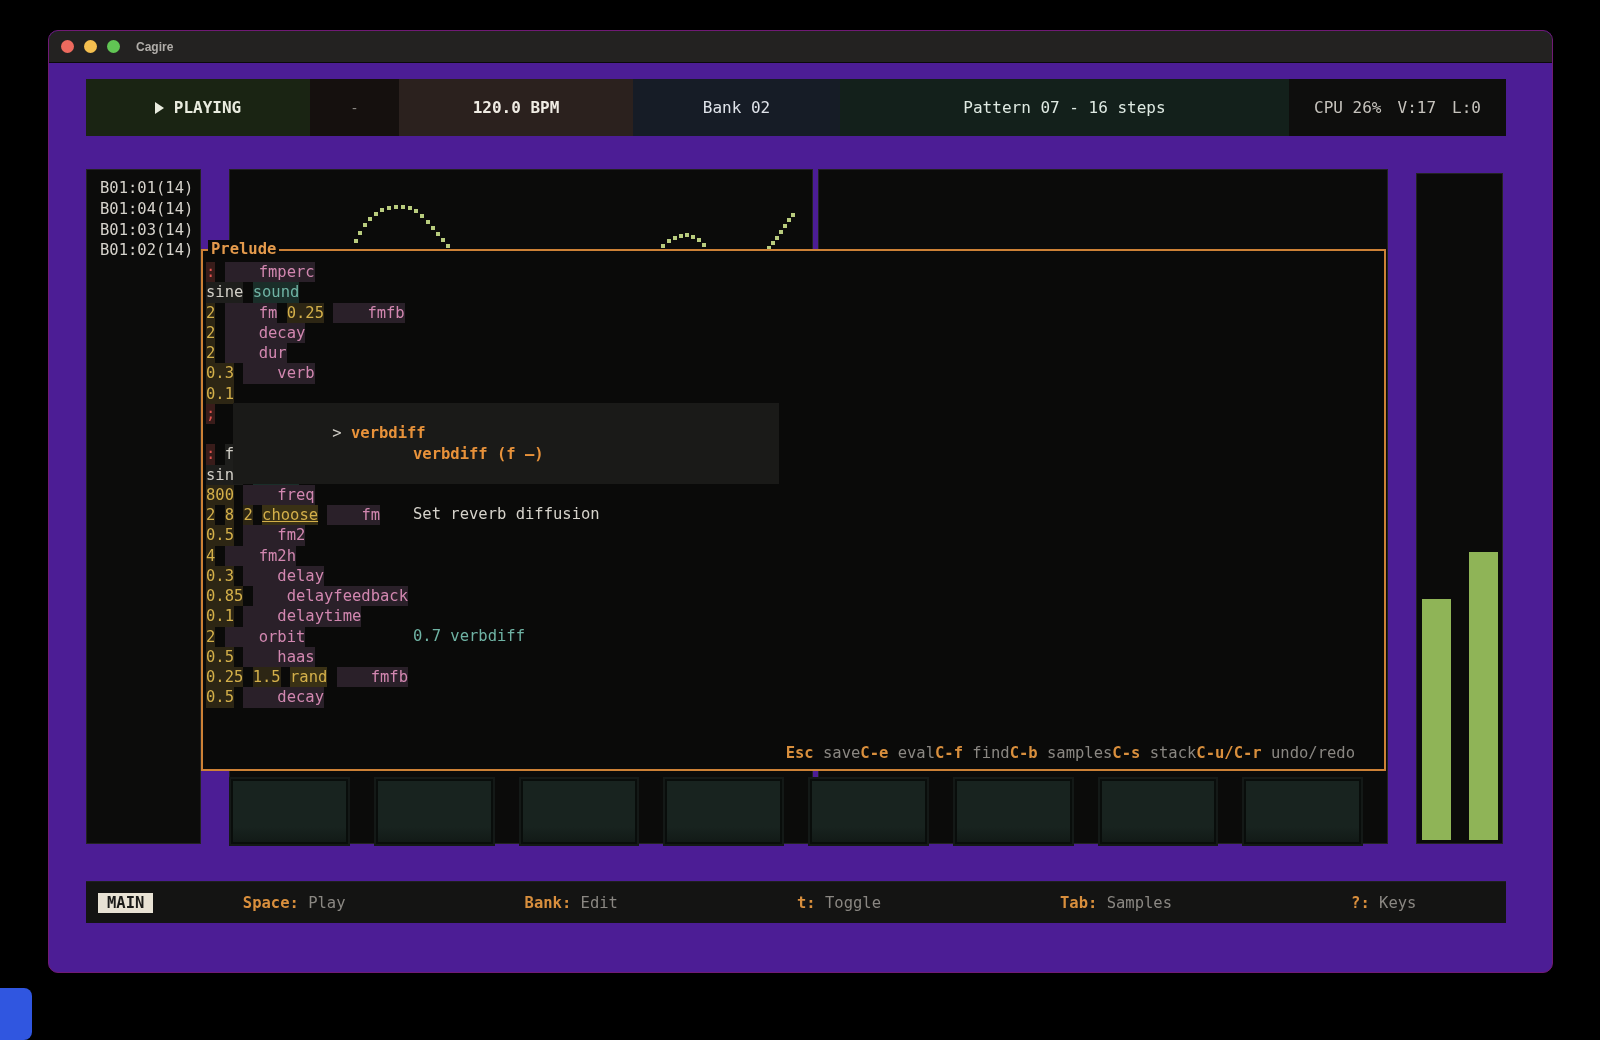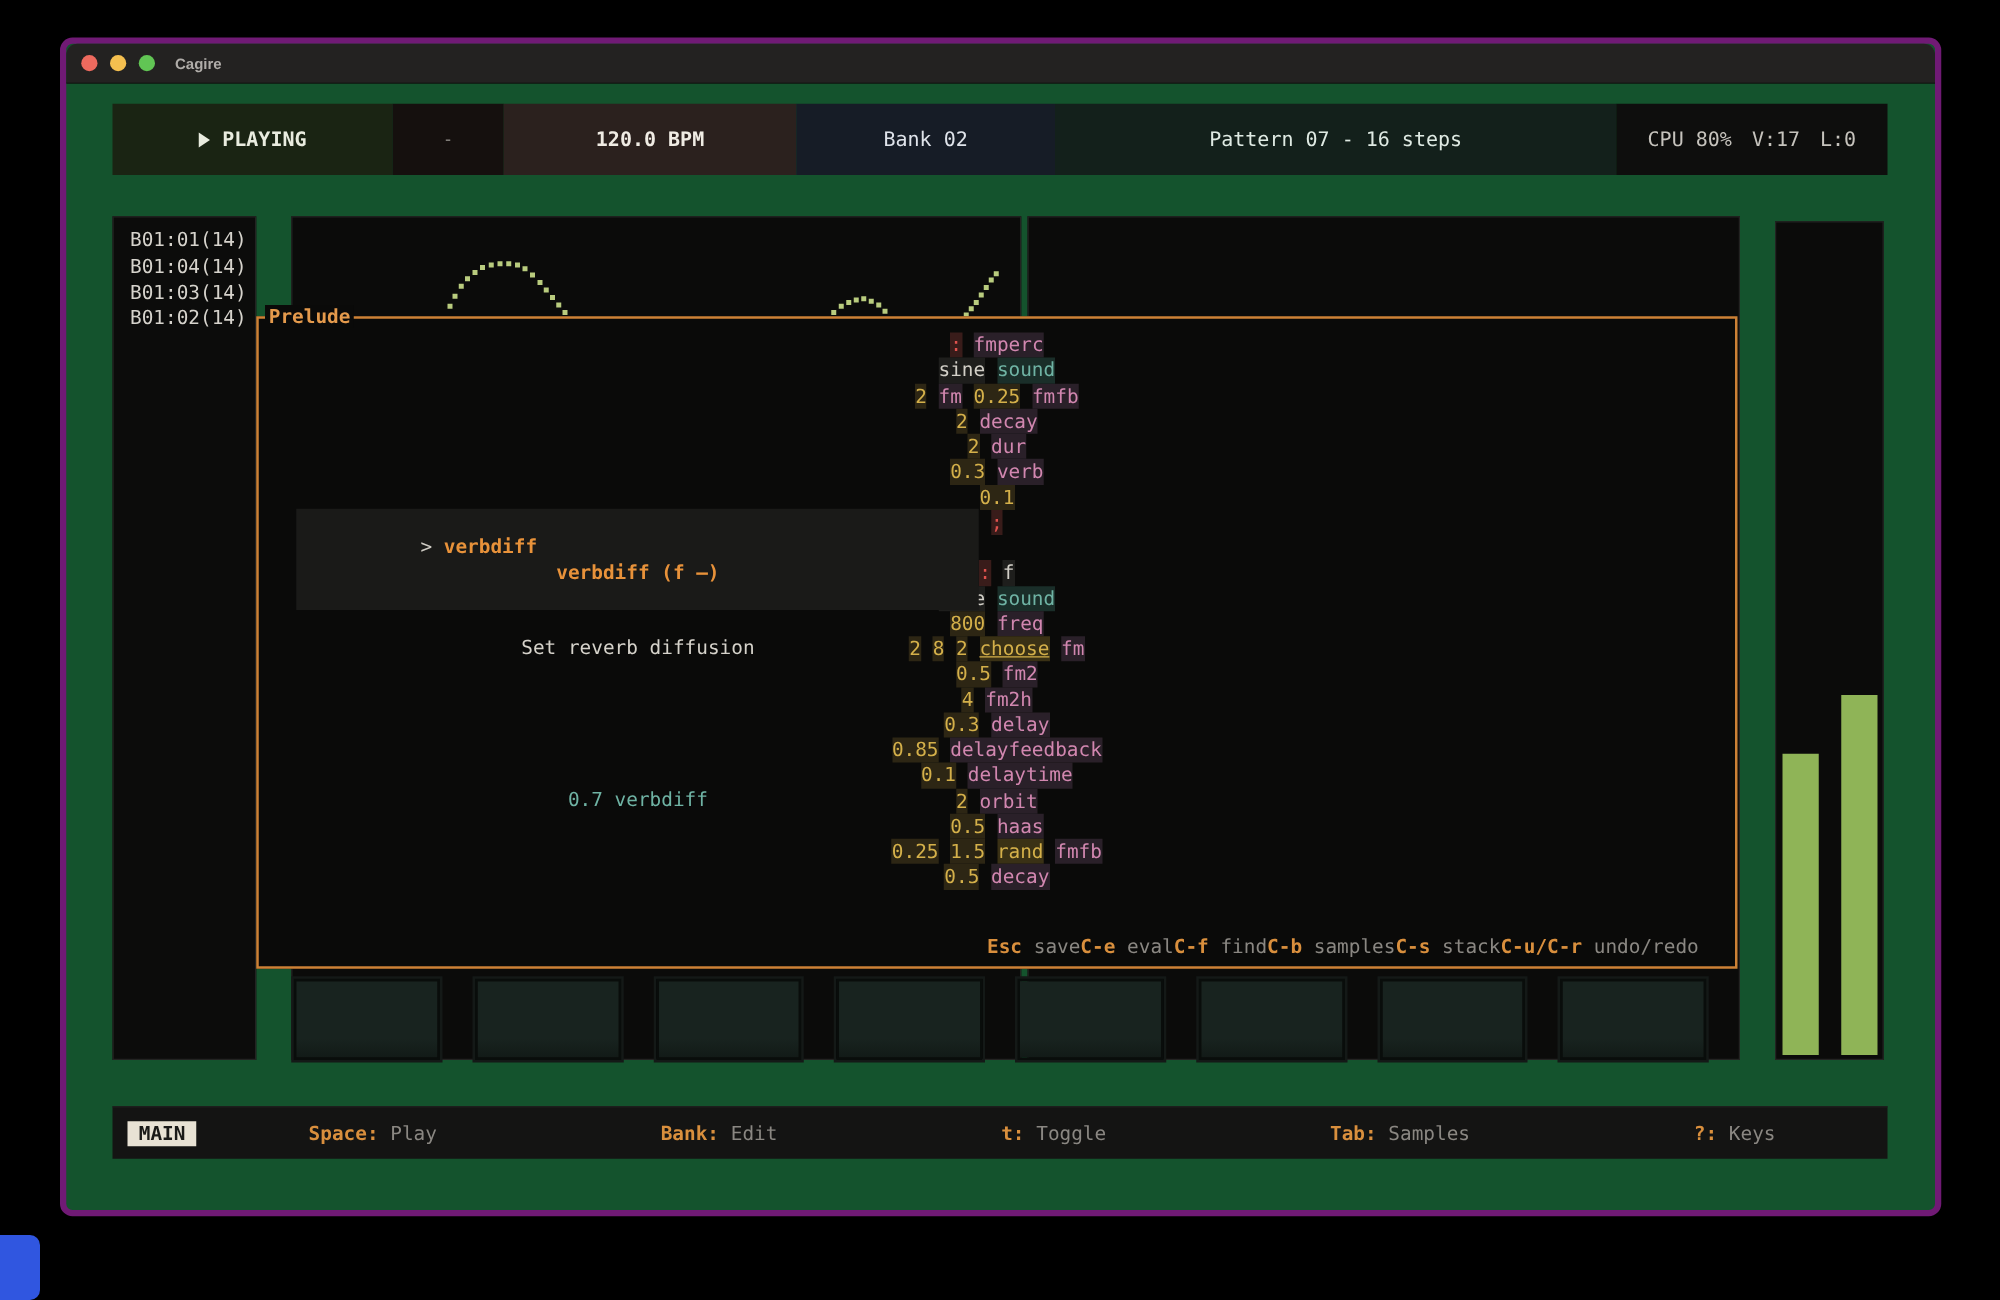--- a/index.html
+++ b/index.html
@@ -7,22 +7,22 @@
     --teal:#6fb3a4; --red:#e0524e; --meter-green:#8fb457; --dot-green:#b9cc7e;
     --badge-bg:#e8e2d4; --dock-blue:#3056e0;
     --mono:"DejaVu Sans Mono","Liberation Mono",monospace;
   }
   *{margin:0;padding:0;box-sizing:border-box;}
   html,body{width:1600px;height:1040px;background:#000;overflow:hidden;}
   .screen{position:relative;width:1600px;height:1040px;background:#000;font-family:var(--mono);}
 
   
   .window{position:absolute;left:48px;top:30px;width:1505px;height:943px;
-    background:#14532d;border-radius:10px;border:5px solid #701a75;
-    box-shadow:0 18px 50px rgba(0,0,0,.8);text-align:center;}
+    background:#4c1d95;border-radius:10px;border:1px solid #701a75;
+    box-shadow:0 18px 50px rgba(0,0,0,.8);}
   .titlebar{position:absolute;left:0;top:0;width:100%;height:32px;background:#232221;
     border-radius:9px 9px 0 0;border-bottom:1px solid #0a0a0a;display:flex;align-items:center;}
   .light{width:13px;height:13px;border-radius:50%;margin-left:10px;display:inline-block;}
   .light.r{background:#ed6a5e;margin-left:12px;}
   .light.y{background:#f4bf4f;}
   .light.g{background:#61c554;}
   .tb-title{margin-left:16px;font-family:"Liberation Sans",sans-serif;font-size:12px;
     font-weight:bold;color:#b0ada9;}
 
   
@@ -56,21 +56,21 @@
   
   .editor{position:absolute;left:152px;top:218px;width:1185px;height:522px;
     background:#0a0a09;border:2px solid var(--orange);z-index:5;}
   .editor-title{position:absolute;left:5px;top:-11px;background:#0a0a09;padding:0 3px;
     color:var(--title-orange);font-size:15.5px;font-weight:bold;}
   .code{position:absolute;left:3px;top:11px;right:3px;}
   .code-line{height:20.25px;line-height:20.25px;font-size:15.5px;white-space:pre;}
   .tok{display:inline-block;height:20.25px;}
   .tok-sp{background:transparent;}
   .tok-sym{color:var(--red);background:#391c1a;}
-  .tok-kw{color:var(--pink);background:#2a2029;}
+  .tok-kw{color:var(--pink);background:#2a2029;padding-left:34px;}
   .tok-num{color:var(--yellow);background:#2d2614;}
   .tok-fn{color:var(--teal);background:#1a2e29;}
   .tok-plain{color:#d2cfc7;background:#1e1e1c;}
   .tok-choose{color:var(--yellow);background:#3a3115;text-decoration:underline;}
   .tok-rand{color:var(--yellow);background:#3a3115;}
   .tok-cursor{width:10px;height:17px;background:#e6ddc8;vertical-align:text-bottom;}
 
   .popup{position:absolute;left:30px;top:152px;width:546px;height:81px;background:#1a1a18;
     font-size:15.5px;line-height:20.25px;padding-left:32px;}
   .popup-row{position:absolute;left:6px;top:0;white-space:pre;}
@@ -130,21 +130,21 @@
       <div class="seg seg-bpm">
         <span>120.0 BPM</span>
       </div>
       <div class="seg seg-bank">
         <span>Bank 02</span>
       </div>
       <div class="seg seg-pattern">
         <span>Pattern 07 - 16 steps</span>
       </div>
       <div class="seg seg-cpu">
-        <span>CPU 80%</span>
+        <span>CPU 26%</span>
         <span>V:17</span>
         <span>L:0</span>
       </div>
     </div>
 
     <div class="pattern-panel">
         <div class="pattern-slot">B01:01(14)</div>
         <div class="pattern-slot">B01:04(14)</div>
         <div class="pattern-slot">B01:03(14)</div>
         <div class="pattern-slot">B01:02(14)</div>

